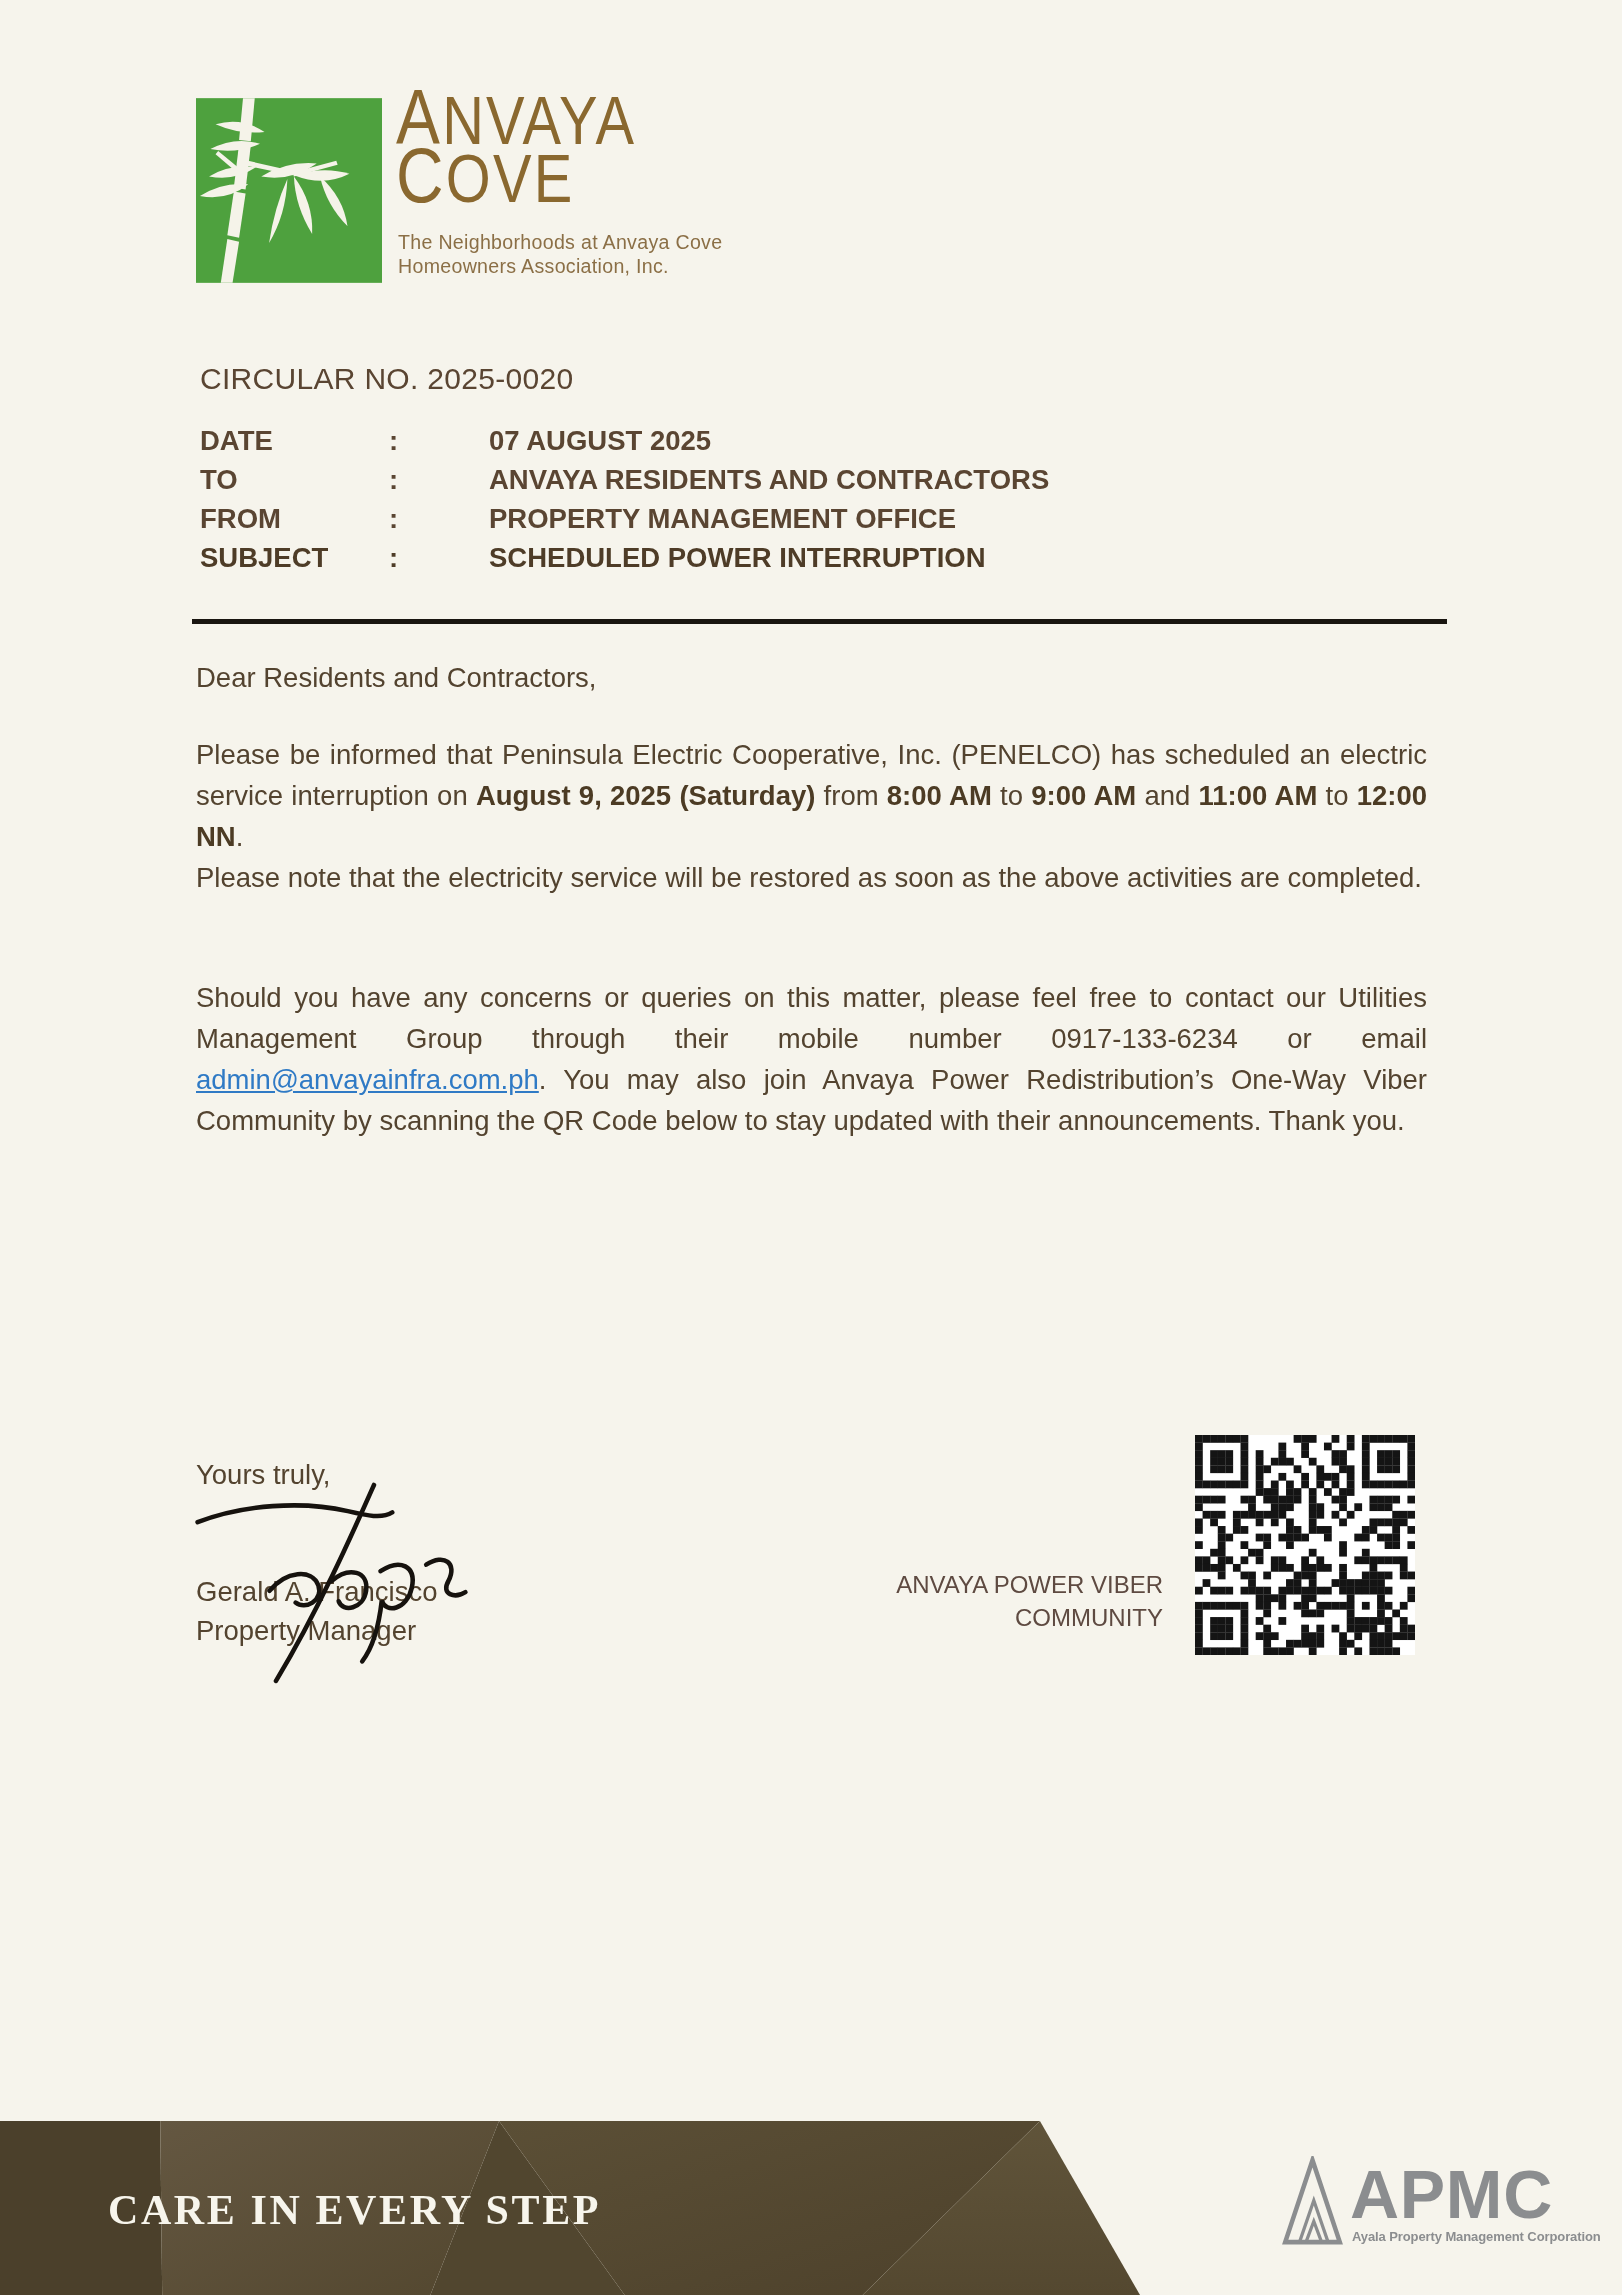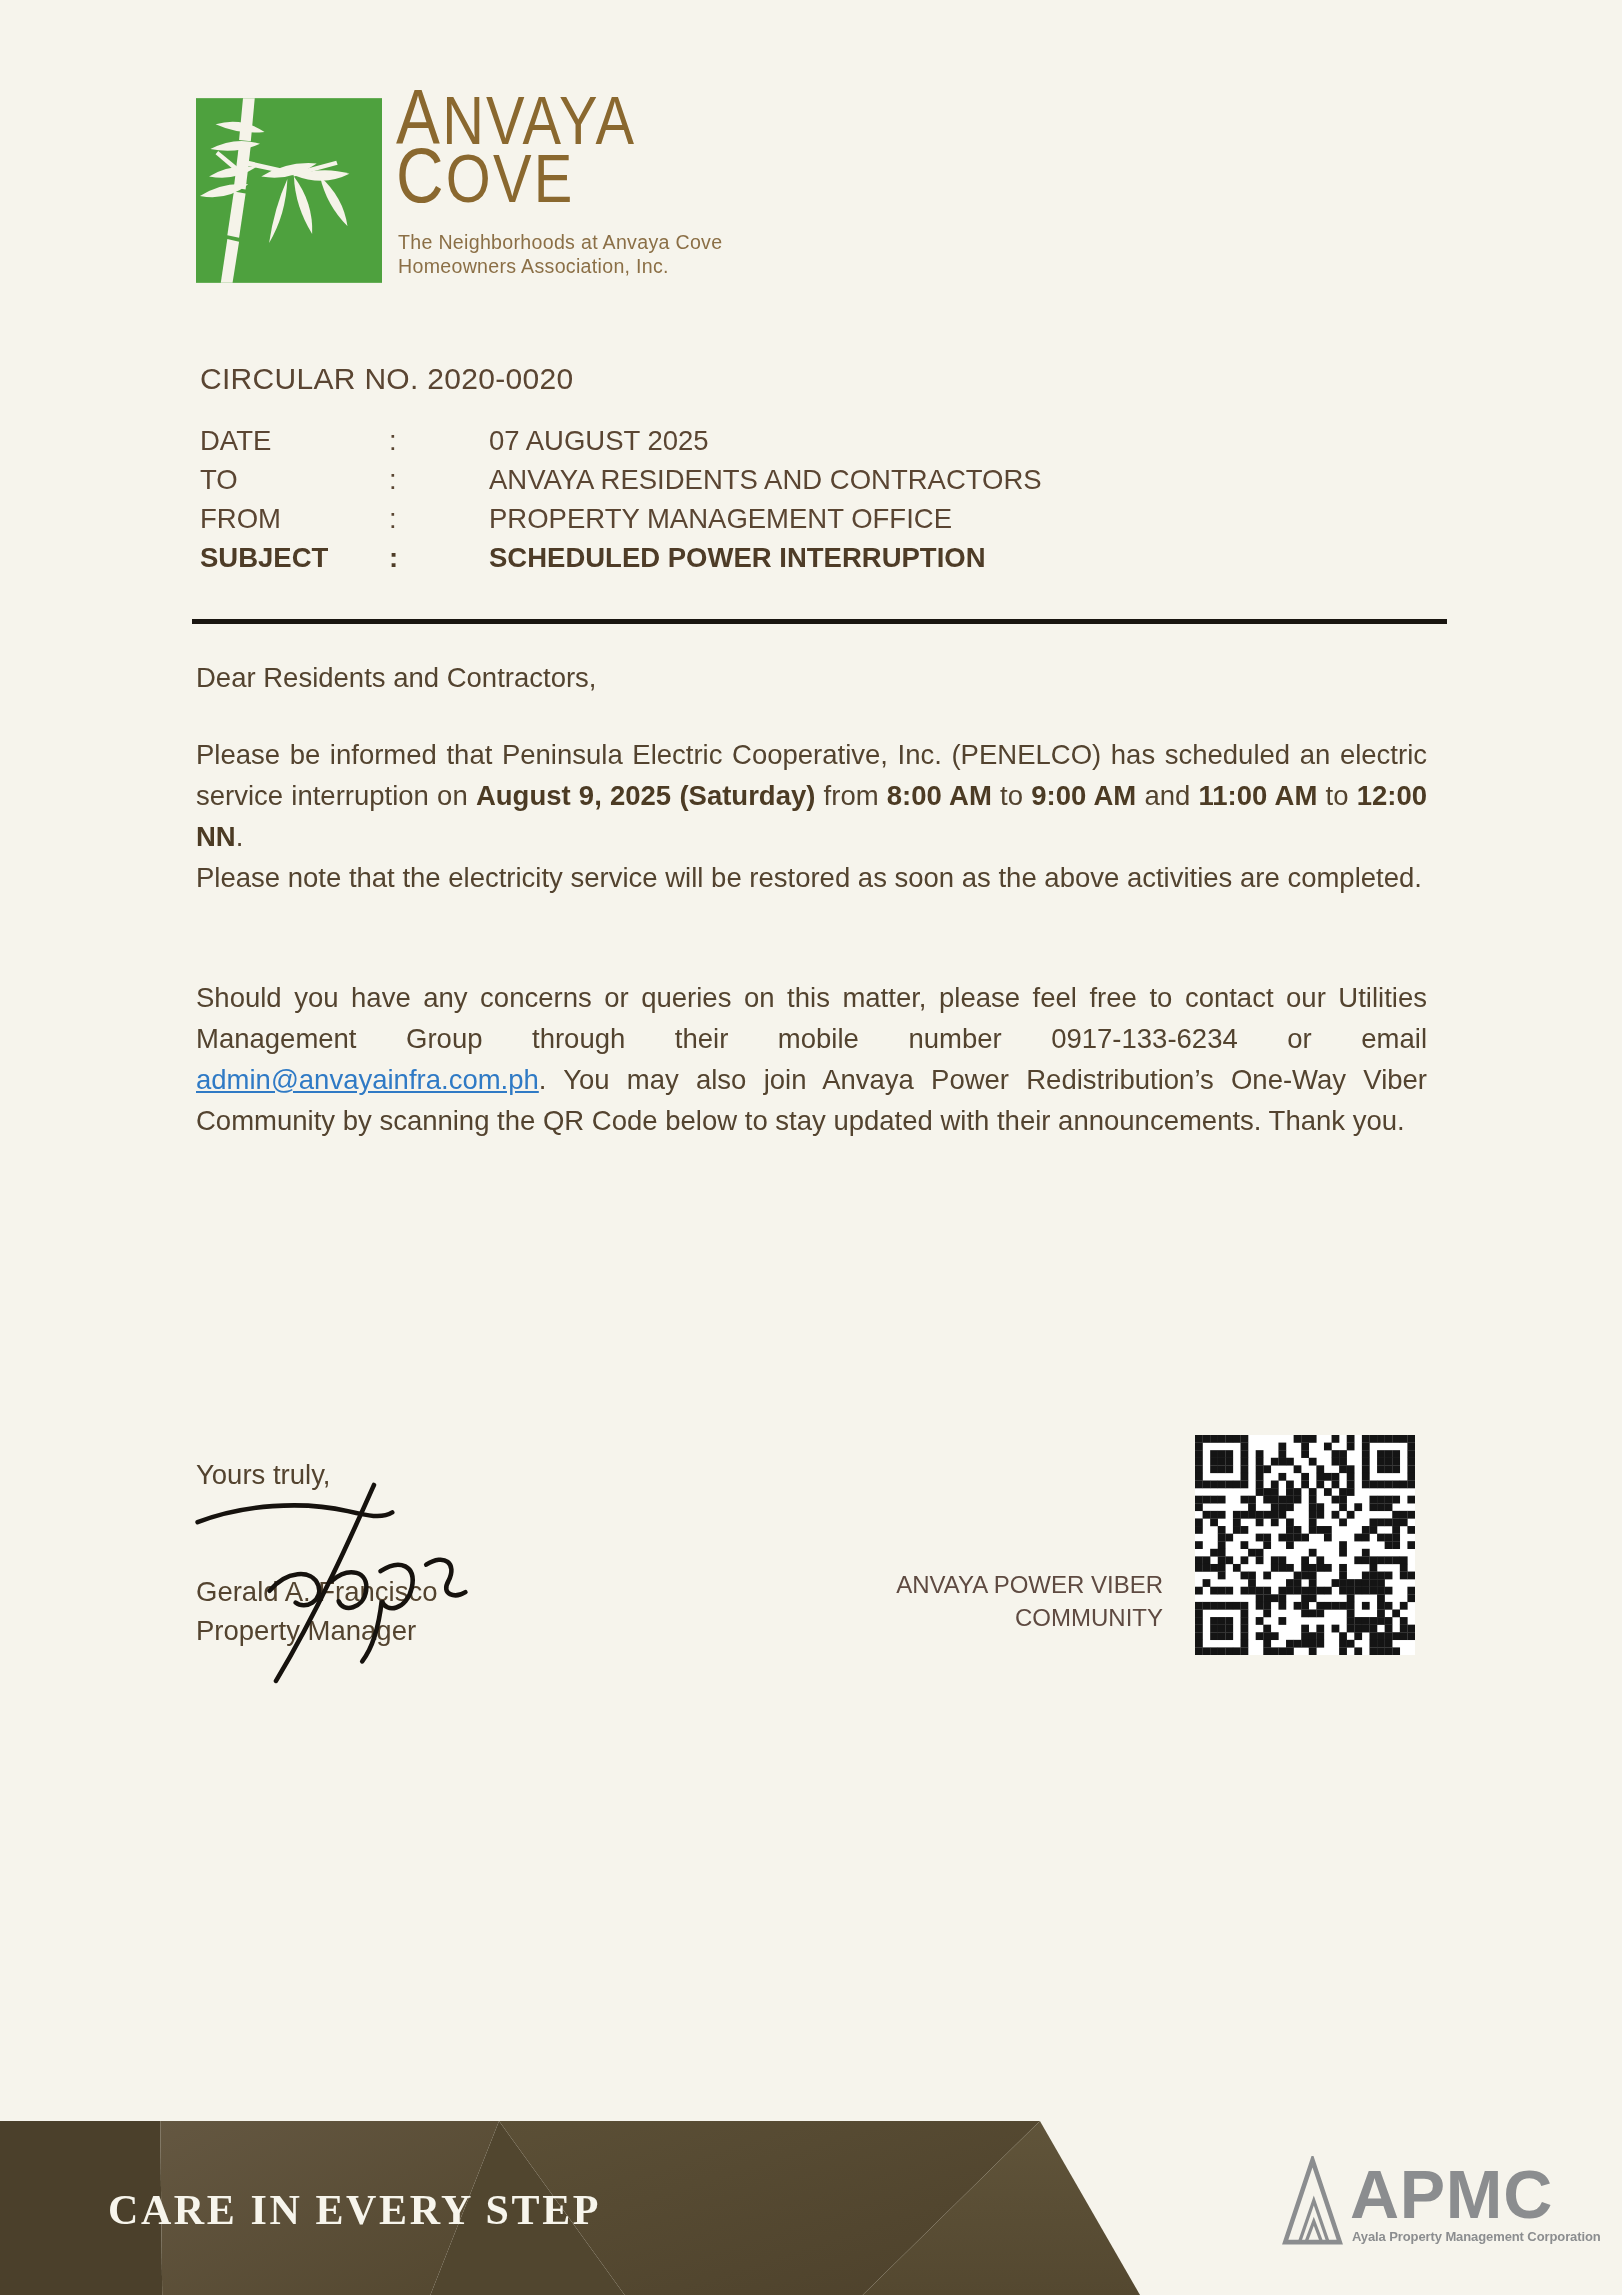--- a/index.html
+++ b/index.html
@@ -16,21 +16,21 @@
   .brand{position:absolute;left:396px;top:90px;color:#8a682f;transform:scaleX(.85);transform-origin:left top;}
   .brand-line{font-size:68px;line-height:55px;letter-spacing:2.6px;font-weight:400;}
   .brand-line::first-letter{font-size:1.14em;}
   .logo-tagline{position:absolute;left:398px;top:230px;color:#8b6f46;font-size:19.6px;line-height:24px;letter-spacing:0.3px;}
   .dept{position:absolute;right:103px;top:61px;text-align:right;
     font-family:"Liberation Serif", serif;font-weight:700;
     font-size:44px;line-height:45px;letter-spacing:2px;color:#6a5a33;}
   
   .circular-no{position:absolute;left:200px;top:362px;font-size:30px;color:#5a4532;letter-spacing:0.3px;}
   .meta{position:absolute;left:200px;top:425px;font-size:27.5px;color:#5a4532;}
-  .meta-row{display:flex;height:39px;align-items:flex-start;}
+  .meta-row{display:flex;height:39px;align-items:flex-start;font-weight:bold;}
   .meta-label{width:189px;}
   .meta-colon{width:100px;}
   .meta-row.bold{font-weight:700;color:#4e3c27;}
   .rule{position:absolute;left:192px;top:619px;width:1255px;height:5.2px;background:#191510;}
   
   .body{position:absolute;left:196px;top:657px;width:1231px;
     font-size:27.5px;line-height:41px;text-align:justify;color:#53432f;}
   .body p{margin:0;}
   .sal{margin-bottom:36px !important;text-align:left;}
   .p2{margin-bottom:42px !important;}
@@ -91,21 +91,21 @@
   <div class="brand">
     <div class="brand-line">ANVAYA</div>
     <div class="brand-line">COVE</div>
   </div>
   <div class="logo-tagline">
     <div>The Neighborhoods at Anvaya Cove</div>
     <div>Homeowners Association, Inc.</div>
   </div>
 
 
-  <div class="circular-no">CIRCULAR NO. 2020-0020</div>
+  <div class="circular-no">CIRCULAR NO. 2025-0020</div>
 
   <div class="meta">
     <div class="meta-row">
       <span class="meta-label">DATE</span>
       <span class="meta-colon">:</span>
       <span class="meta-value">07 AUGUST 2025</span>
     </div>
     <div class="meta-row">
       <span class="meta-label">TO</span>
       <span class="meta-colon">:</span>

